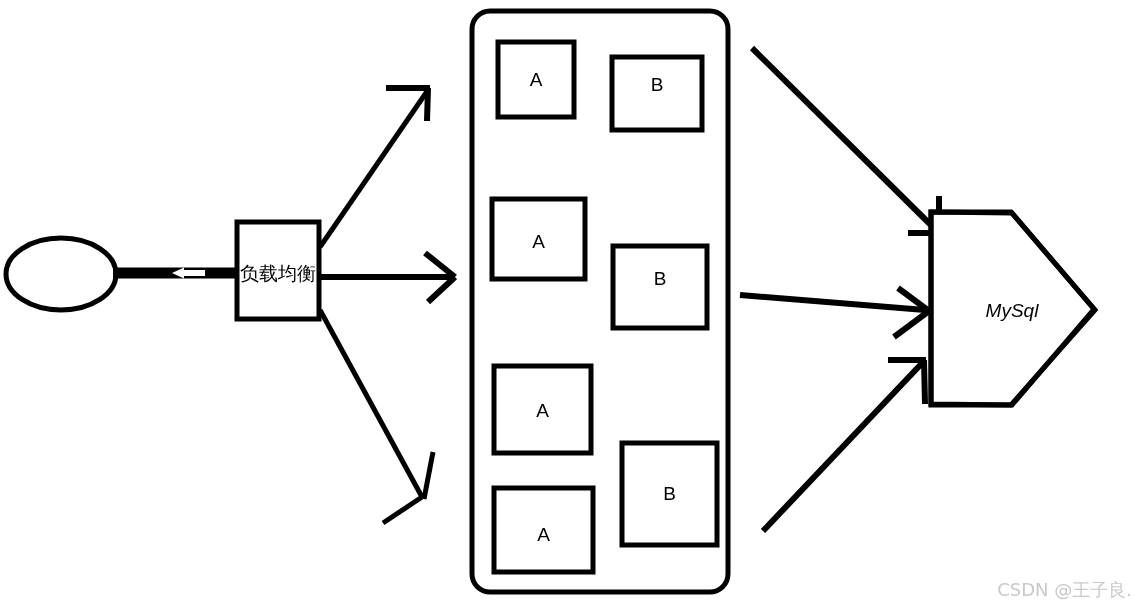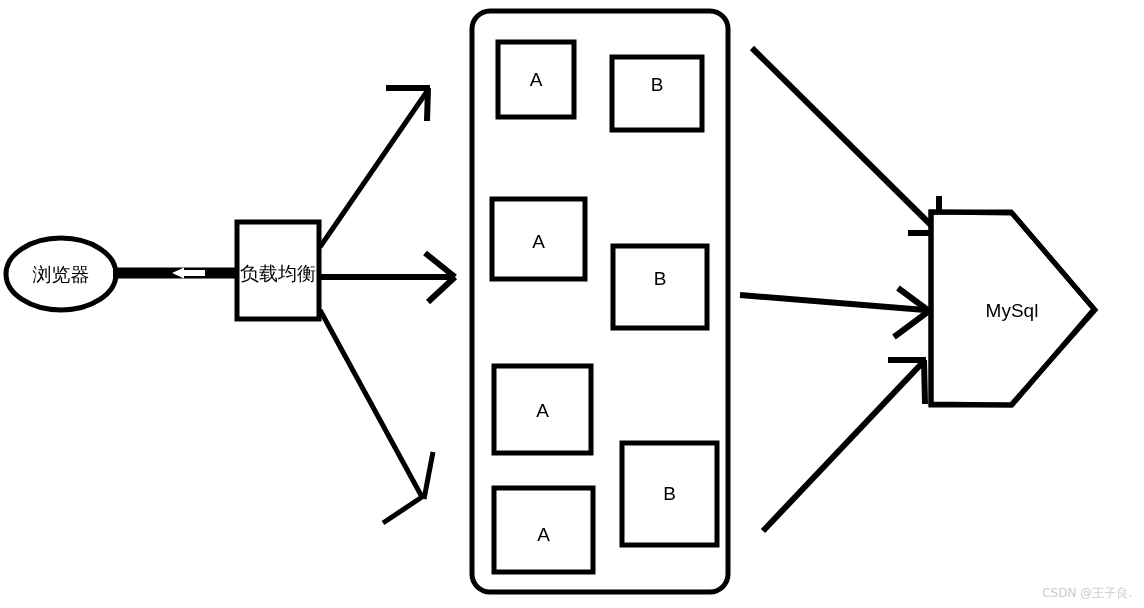--- a/index.html
+++ b/index.html
@@ -34,28 +34,29 @@
     font-size: 19px;
     letter-spacing: 0px;
   }
   .label-letter {
     font-family: "Liberation Sans", sans-serif;
     font-size: 19px;
   }
   .label-db {
     font-family: "Liberation Sans", sans-serif;
     font-size: 19px;
+    font-style: italic;
   }
   .watermark {
     position: absolute;
     right: 12px;
     bottom: 6px;
     color: #c9c9c9;
     font-family: "DejaVu Sans", "Liberation Sans", sans-serif;
-    font-size: 12px;
+    font-size: 18px;
     white-space: nowrap;
   }
 </style>
 </head>
 <body>
 
 <div id="canvas">
 
   <svg id="diagram-svg" viewBox="0 0 1144 608">
 
@@ -117,21 +118,20 @@
       <line x1="763" y1="531" x2="925" y2="360" stroke="#000000" stroke-width="6" stroke-linecap="butt"></line>
       <line x1="888" y1="360" x2="926" y2="360" stroke="#000000" stroke-width="6" stroke-linecap="butt"></line>
       <line x1="924" y1="360" x2="925" y2="404" stroke="#000000" stroke-width="6" stroke-linecap="butt"></line>
     </g>
 
     <polygon points="931,212 1011,212 1095,310 1011,405 931,405" fill="#ffffff" stroke="#000000" stroke-width="5"></polygon>
     <polygon points="931,212 1012,213 1094,309 1012,405 931,404" fill="none" stroke="#000000" stroke-width="5"></polygon>
 
   </svg>
 
-  <div class="node-label label-cn" style="left:5px; top:262px; width:112px;">浏览器</div>
 
   <div class="node-label label-cn" style="left:233px; top:261px; width:90px;">负载均衡</div>
 
   <div class="node-label label-letter" style="left:498px; top:69px; width:76px;">A</div>
 
   <div class="node-label label-letter" style="left:612px; top:74px; width:90px;">B</div>
 
   <div class="node-label label-letter" style="left:492px; top:231px; width:93px;">A</div>
 
   <div class="node-label label-letter" style="left:613px; top:268px; width:94px;">B</div>

